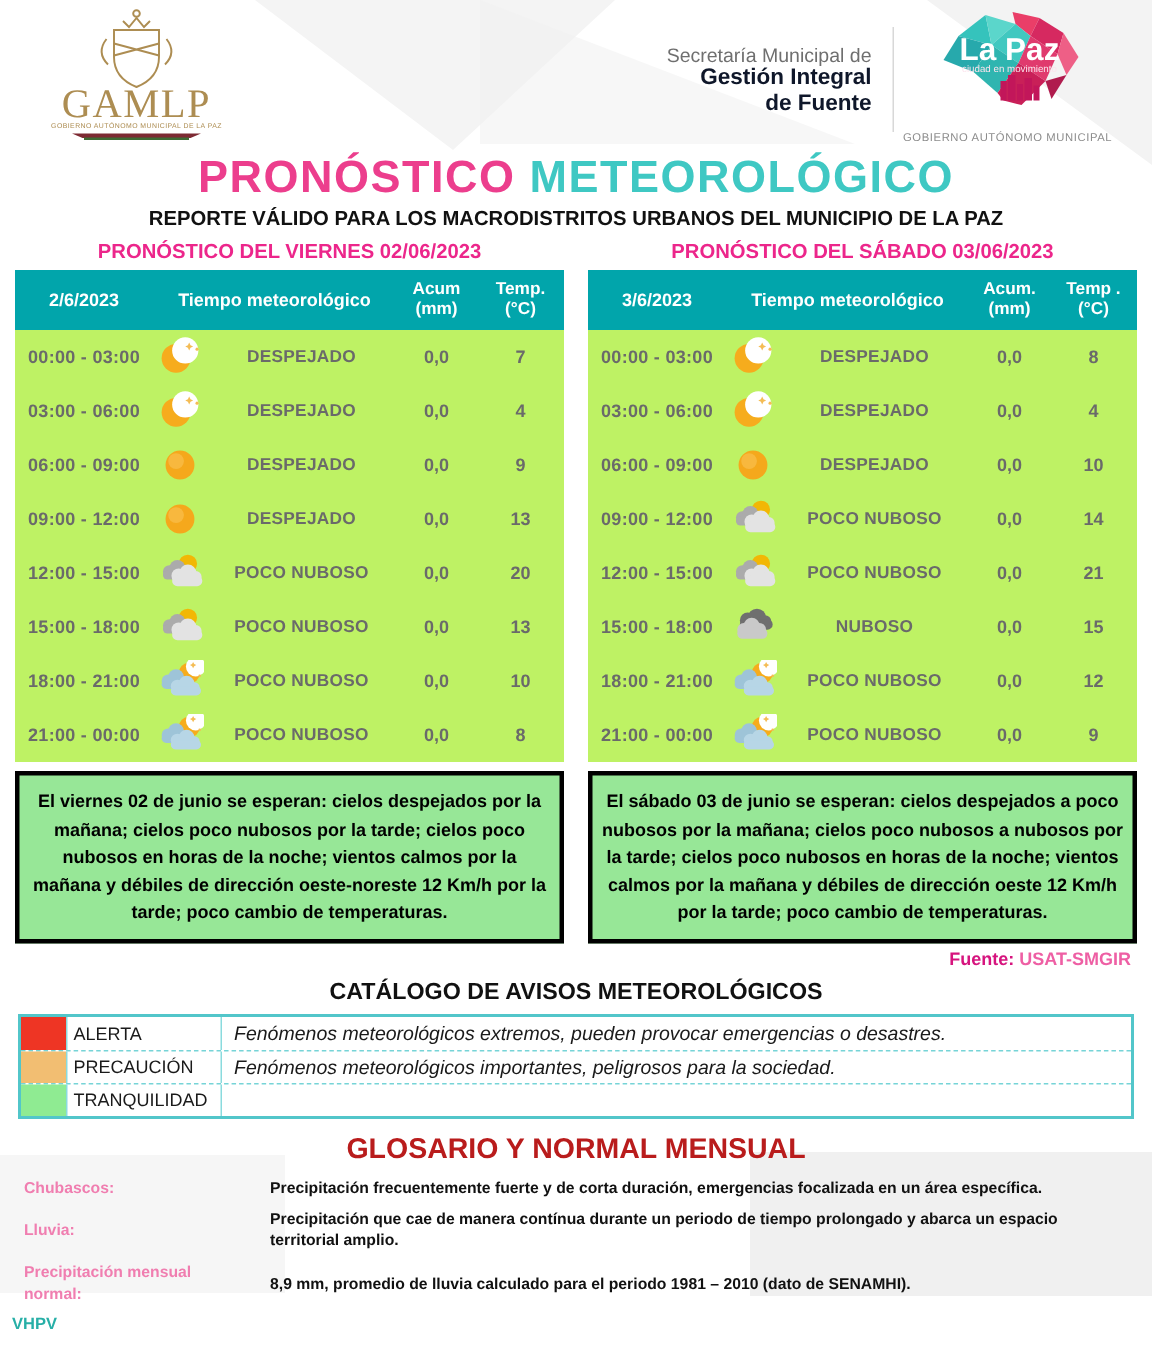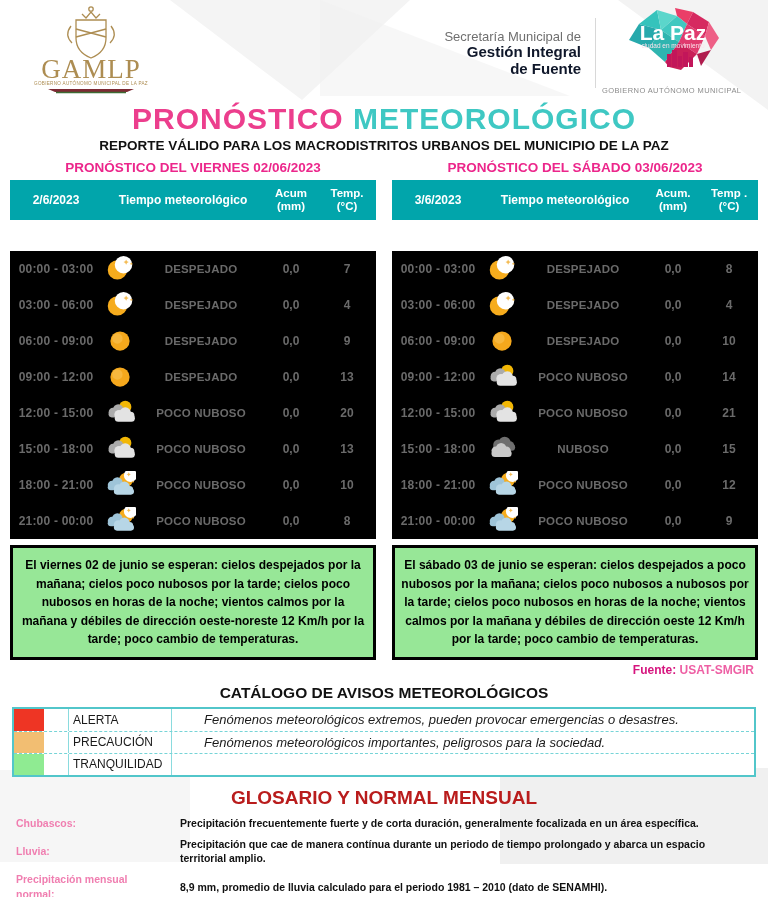--- a/index.html
+++ b/index.html
@@ -26,39 +26,39 @@
   .main-title .t2 { color:#3fc8c3; }
   .subtitle { text-align:center; font-size:13.5px; font-weight:bold; color:#111; margin-top:2px; }
 
   
   .forecast-wrap { display:flex; gap:16px; padding:0 10px; margin-top:2px; }
   .forecast { flex:1; min-width:0; }
   .forecast-title { text-align:center; color:#ec268b; font-size:13.5px; font-weight:bold; margin:5px 0 5px; }
   .fhead { display:grid; grid-template-columns:92px 1fr 54px 58px; background:#01a5ab; color:#fff;
            font-weight:bold; font-size:12px; align-items:center; height:40px; text-align:center; }
   .fhead .two-line { line-height:1.15; font-size:11.5px; }
-  .fbody { background:#000000;margin-top:31px; }
+  .fbody { background:#bef264; }
   .frow { display:grid; grid-template-columns:92px 1fr 54px 58px; align-items:center; height:36px;
           color:#6a6a6a; font-weight:bold; font-size:12px; }
   .frow .time { text-align:center; letter-spacing:0.2px; white-space:nowrap; }
   .frow .cond { display:grid; grid-template-columns:36px 1fr; align-items:center; }
   .frow .cond-label { text-align:center; font-size:11.5px; letter-spacing:0.2px; }
   .frow .val { text-align:center; }
   .wicon { width:32px; height:28px; display:block; margin:0 auto; }
 
   .summary { margin-top:6px; border:3px solid #000; background:#97e797; padding:8px 6px;
              font-size:12px; font-weight:bold; text-align:center; line-height:1.55; color:#000; min-height:113px; }
   .fuente { text-align:right; padding-right:14px; font-size:12px; font-weight:bold; margin-top:3px; }
   .fuente .fl { color:#d6147e; }
   .fuente .fv { color:#ee5fa4; }
 
   
   .catalog-title { text-align:center; font-weight:bold; font-size:15.5px; color:#111; margin:7px 0 5px; }
   .catalog { margin:0 12px; border:2px solid #52c6ca; background:#fff; }
-  .cat-row { display:grid; grid-template-columns:30px 104px 1fr; height:22px; align-items:stretch;gap:24px; }
+  .cat-row { display:grid; grid-template-columns:30px 104px 1fr; height:22px; align-items:stretch; }
   .cat-row + .cat-row { border-top:1px dashed #76d4d7; }
   .cat-label { border-left:1px solid #8adbde; border-right:1px solid #8adbde; display:flex; align-items:center;
                padding-left:4px; font-size:12px; color:#1a1a1a; }
   .cat-desc { display:flex; align-items:center; padding-left:8px; font-style:italic; font-size:13px; color:#1a1a1a; }
 
   
   .glossary-title { text-align:center; font-weight:bold; font-size:19px; color:#b91c1c; margin:10px 0 7px; }
   .glossary { padding:0 16px; }
   .glo-row { display:grid; grid-template-columns:148px 1fr; gap:16px; margin-bottom:7px; align-items:center; }
   .glo-term { text-align:left; color:#f07eb0; font-weight:bold; font-size:10.5px; line-height:1.35; }
@@ -549,21 +549,21 @@
     <div class="cat-row">
       <div class="cat-swatch" style="background: rgb(143, 235, 146);"></div>
       <div class="cat-label">TRANQUILIDAD</div>
     </div>
   </div>
 
     <div class="glossary-title">GLOSARIO Y NORMAL MENSUAL</div>
     <div class="glossary" id="glossary-list">
     <div class="glo-row">
       <div class="glo-term">Chubascos:</div>
-      <div class="glo-def">Precipitación frecuentemente fuerte y de corta duración, generalmente focalizada en un área específica.</div>
+      <div class="glo-def">Precipitación frecuentemente fuerte y de corta duración, emergencias focalizada en un área específica.</div>
     </div>
 
     <div class="glo-row">
       <div class="glo-term">Lluvia:</div>
       <div class="glo-def">Precipitación que cae de manera contínua durante un periodo de tiempo prolongado y abarca un espacio territorial amplio.</div>
     </div>
 
     <div class="glo-row">
       <div class="glo-term">Precipitación mensual normal:</div>
       <div class="glo-def">8,9 mm, promedio de lluvia calculado para el periodo 1981 – 2010 (dato de SENAMHI).</div>

